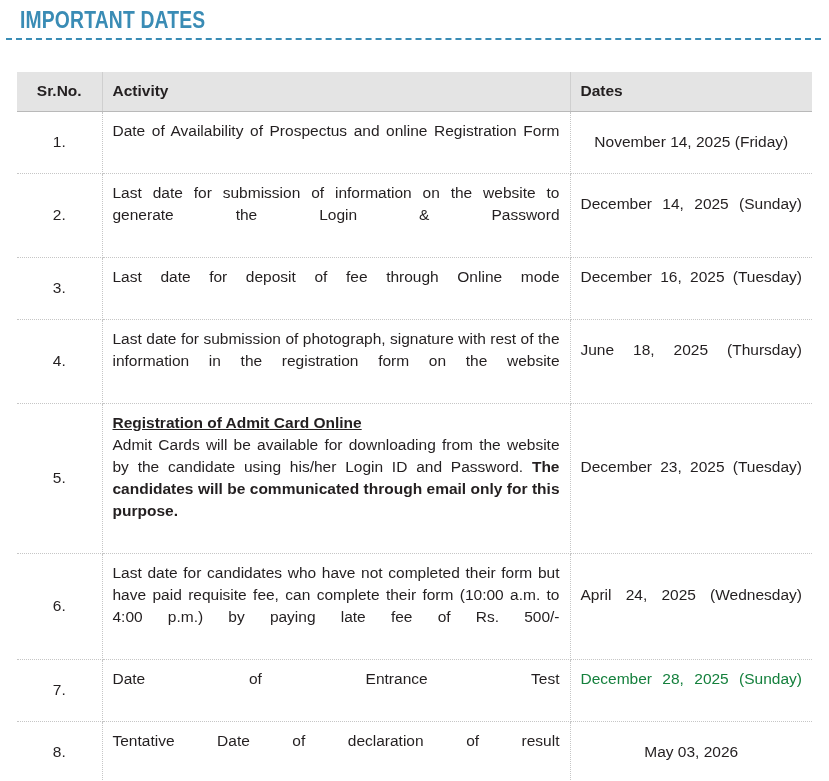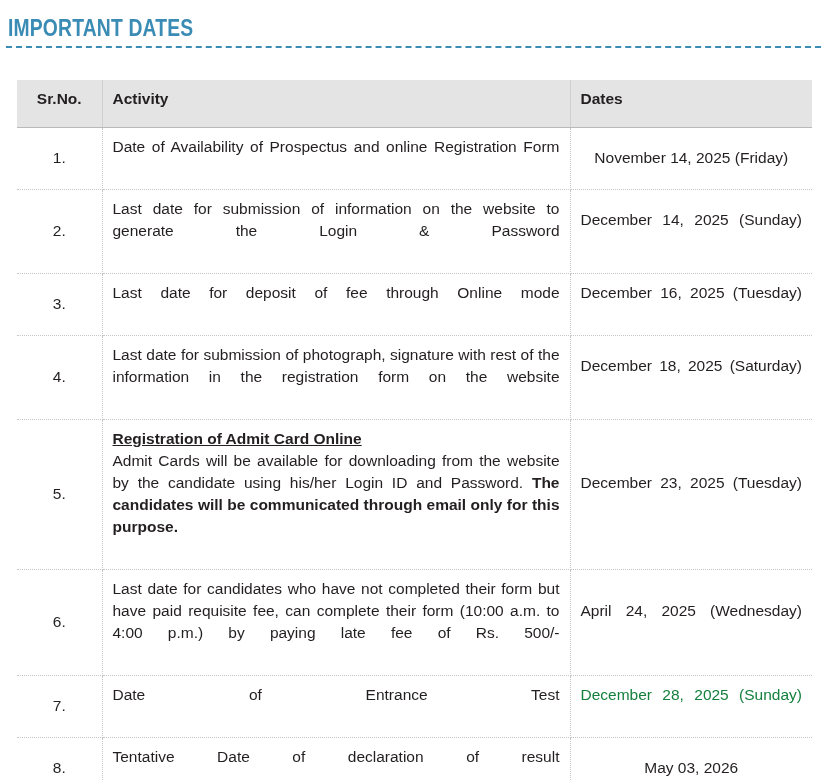--- a/index.html
+++ b/index.html
@@ -10,21 +10,22 @@
   body {
     width: 829px;
     height: 781px;
     font-family: "Liberation Sans", sans-serif;
     color: #231f20;
     overflow: hidden;
   }
 
   
   .section-head {
-    padding: 14px 0 0 8px;
+    padding: 6px 0 0 8px;
+    margin-left: 12px;
   }
   .section-title {
     font-family: "Liberation Sans", sans-serif;
     font-size: 23px;
     font-weight: bold;
     letter-spacing: 0.2px;
     color: #3a8cb5;
     line-height: 28px;
     transform: scaleX(0.84);
     transform-origin: left center;
@@ -50,21 +51,21 @@
   table.dates col.c-sr    { width: 85px; }
   table.dates col.c-act   { width: 468px; }
   table.dates col.c-date  { width: 242px; }
 
   table.dates thead th {
     background: #e4e4e4;
     font-size: 15.5px;
     font-weight: bold;
     color: #231f20;
     text-align: left;
-    padding: 10px 10px 19px 10px;
+    padding: 10px 10px 11px 10px;
     border-right: 1px solid #cfcfcf;
     border-bottom: 1px solid #b9b9b9;
     vertical-align: middle;
   }
   table.dates thead th.sr-head {
     text-align: center;
     padding-left: 0;
     padding-right: 0;
   }
   table.dates thead th:last-child { border-right: none; }
@@ -150,21 +151,21 @@
           <td class="dates-cell justified"><span>December 14, 2025 (Sunday)</span><span class="just-line"></span></td>
         </tr>
         <tr>
           <td class="sr">3.</td>
           <td class="activity"><span>Last date for deposit of fee through Online mode</span><span class="just-line"></span></td>
           <td class="dates-cell justified"><span>December 16, 2025 (Tuesday)</span><span class="just-line"></span></td>
         </tr>
         <tr>
           <td class="sr">4.</td>
           <td class="activity"><span>Last date for submission of photograph, signature with rest of the information in the registration form on the website</span><span class="just-line"></span></td>
-          <td class="dates-cell justified"><span>December 18, 2025 (Saturday)</span><span class="just-line"></span></td>
+          <td class="dates-cell justified"><span>June 18, 2025 (Thursday)</span><span class="just-line"></span></td>
         </tr>
         <tr>
           <td class="sr">5.</td>
           <td class="activity"><span class="hd-underline">Registration of Admit Card Online</span><span>Admit Cards will be available for downloading from the website by the candidate using his/her Login ID and Password. </span><span class="strong">The candidates will be communicated through email only for this purpose.</span><span class="just-line"></span></td>
           <td class="dates-cell justified"><span>December 23, 2025 (Tuesday)</span><span class="just-line"></span></td>
         </tr>
         <tr>
           <td class="sr">6.</td>
           <td class="activity"><span>Last date for candidates who have not completed their form but have paid requisite fee, can complete their form (10:00 a.m. to 4:00 p.m.) by paying late fee of Rs. 500/-</span><span class="just-line"></span></td>
           <td class="dates-cell justified"><span>April 24, 2025 (Wednesday)</span><span class="just-line"></span></td>

